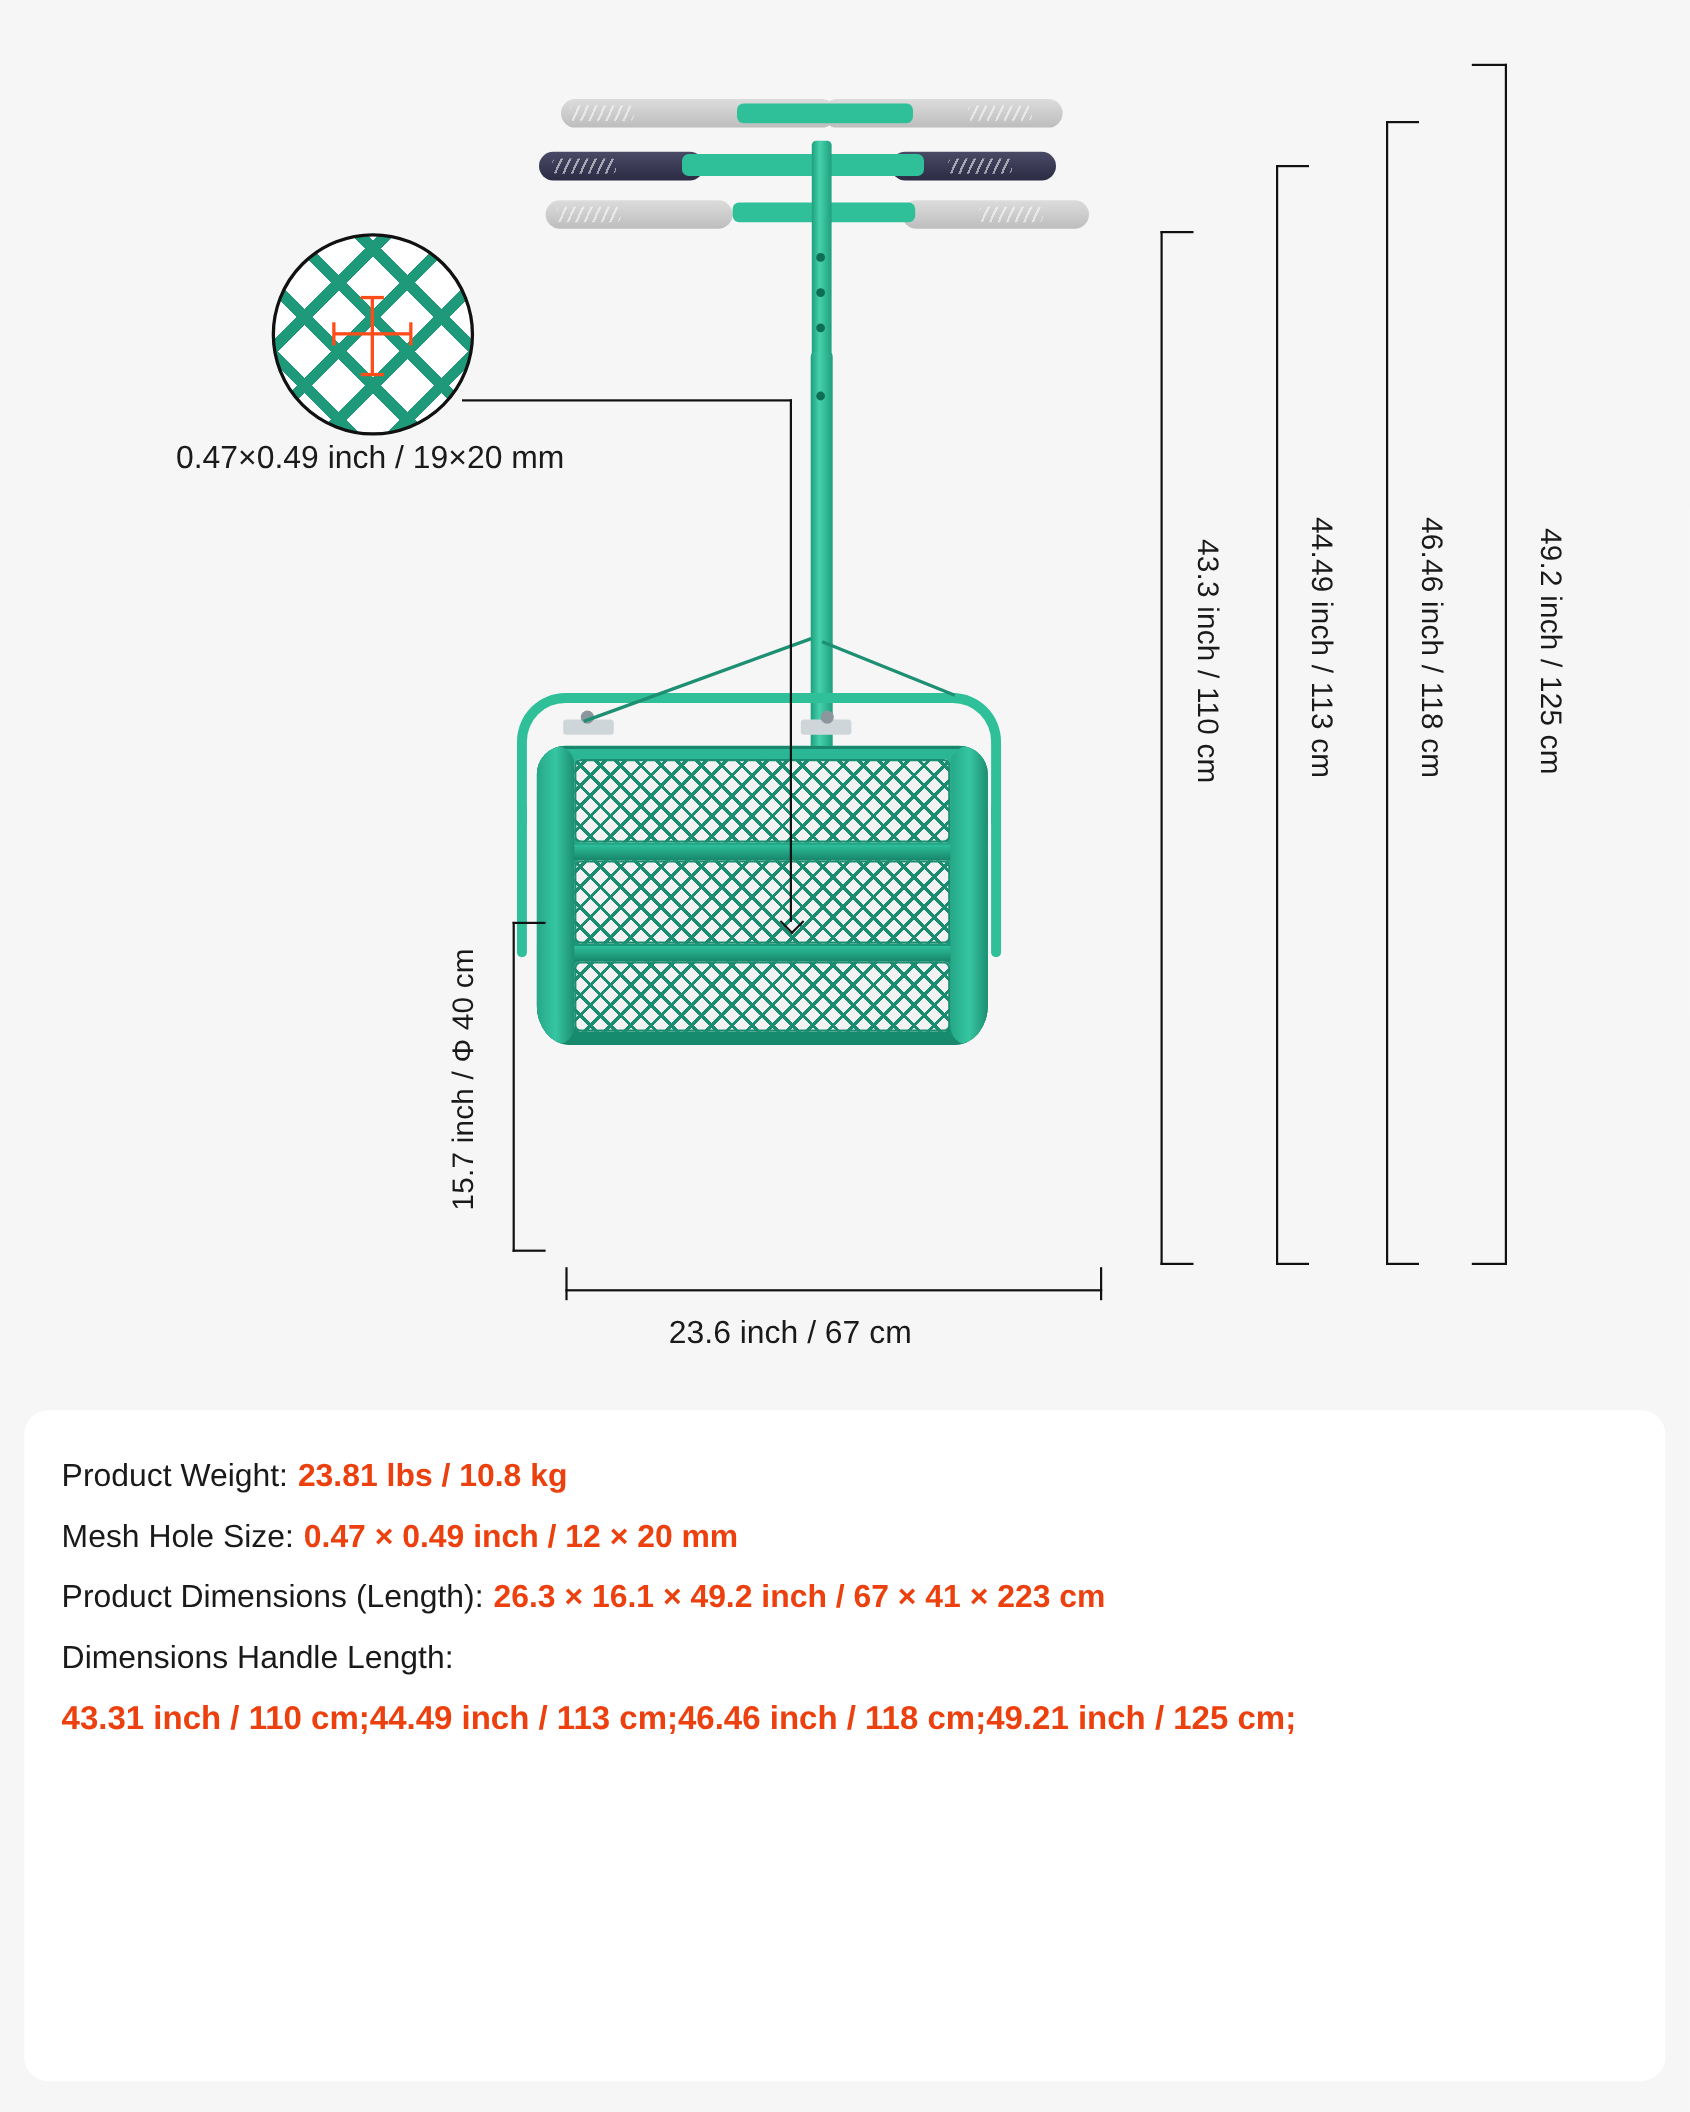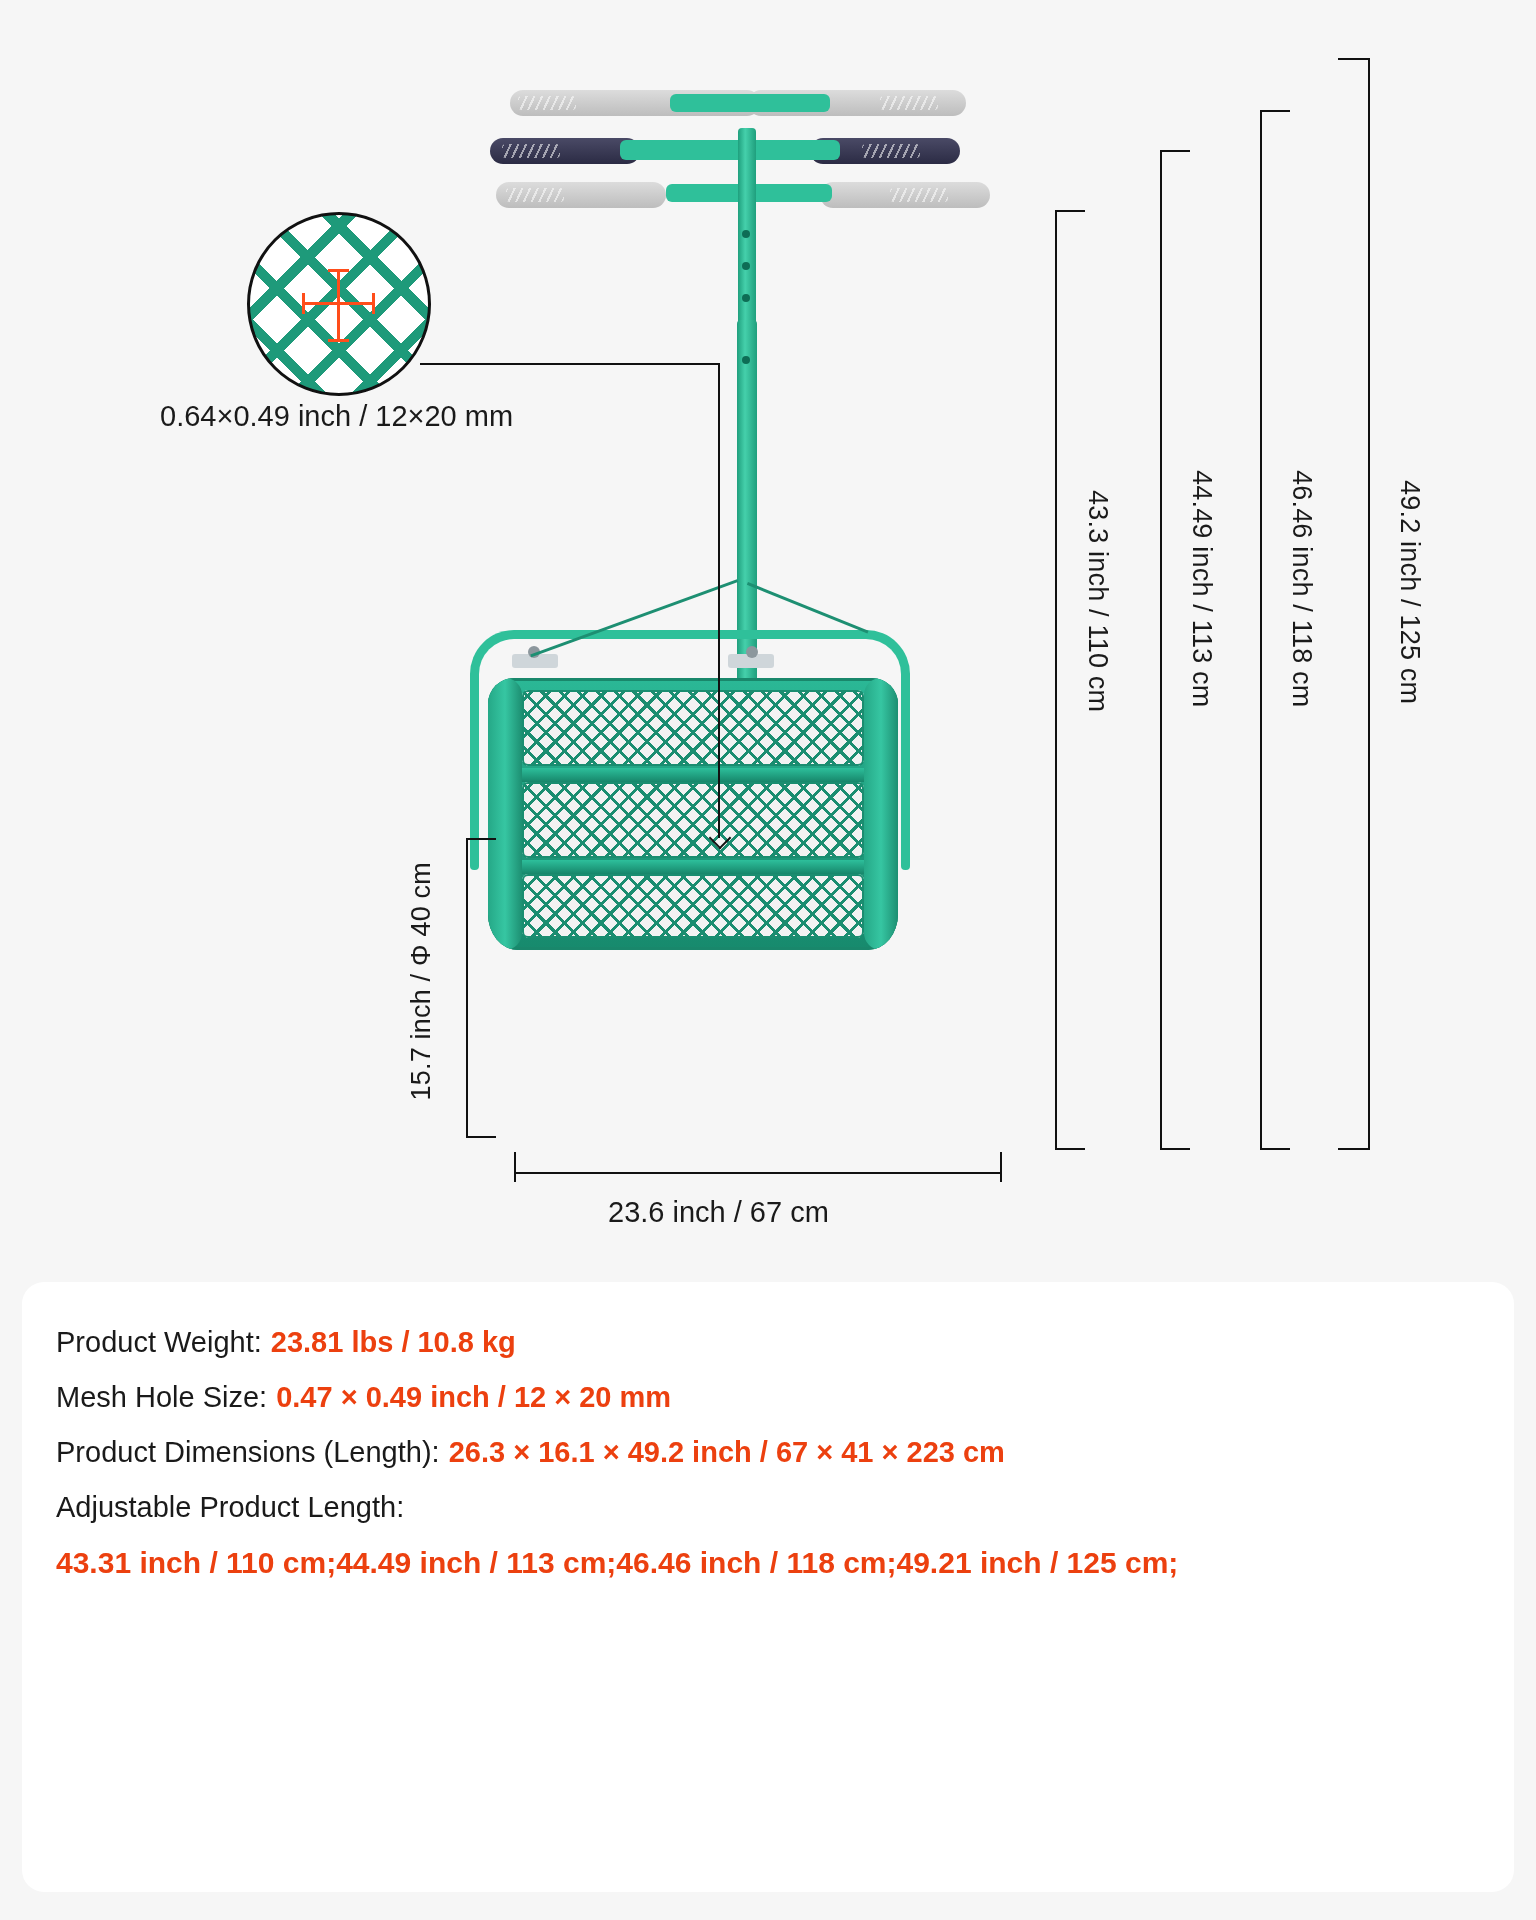--- a/index.html
+++ b/index.html
@@ -332,21 +332,21 @@
       <div class="cross" style="left:87px; top:56px; width:3px; height:70px;"></div>
       <div class="cross" style="left:52px; top:78px; width:3px; height:21px;"></div>
       <div class="cross" style="left:122px; top:78px; width:3px; height:21px;"></div>
       <div class="cross" style="left:78px; top:54px; width:21px; height:3px;"></div>
       <div class="cross" style="left:78px; top:124px; width:21px; height:3px;"></div>
     </div>
     <div class="leader" style="left:420px; top:363px; width:300px; border-width:0 0 2px 0;"></div>
     <div class="leader" style="left:718px; top:363px; width:2px; height:475px; border-width:0 0 0 2px;"></div>
     <div class="leader" style="left:712px; top:830px; width:14px; height:14px; border-width:0 2px 2px 0; transform:rotate(45deg);"></div>
 
-    <div class="caption-mesh">0.64×0.49 inch / 12×20 mm</div>
+    <div class="caption-mesh">0.47×0.49 inch / 19×20 mm</div>
 
     <div class="dim-line dim-v" style="left:466px; top:838px; height:300px;"></div>
     <div class="dim-tick-h" style="position:absolute; left:466px; top:838px; width:30px;"></div>
     <div class="dim-tick-h" style="position:absolute; left:466px; top:1136px; width:30px;"></div>
     <div class="dim-label-v" style="left:406px; top:862px; transform: rotate(180deg);">15.7 inch / Φ 40 cm</div>
 
     <div class="dim-line dim-h" style="left:514px; top:1172px; width:488px;"></div>
     <div class="dim-tick-v" style="position:absolute; left:514px; top:1152px; height:30px;"></div>
     <div class="dim-tick-v" style="position:absolute; left:1000px; top:1152px; height:30px;"></div>
     <div class="dim-label-h" style="left:608px; top:1196px;">23.6 inch / 67 cm</div>
@@ -392,21 +392,21 @@
 
       <div class="spec-row full">
         <div class="spec-cell col1">
           <span class="spec-label">Product Dimensions (Length):</span>
           <span class="spec-value">26.3 × 16.1 × 49.2 inch / 67 × 41 × 223 cm</span>
         </div>
       </div>
 
       <div class="spec-row full">
         <div class="spec-cell col1">
-          <span class="spec-label">Adjustable Product Length:</span>
+          <span class="spec-label">Dimensions Handle Length:</span>
         </div>
       </div>
 
       <div class="handle-values">43.31 inch / 110 cm;44.49 inch / 113 cm;46.46 inch / 118 cm;49.21 inch / 125 cm;</div>
     </div>
   </div>
 
 </div>
 
 </body></html>

